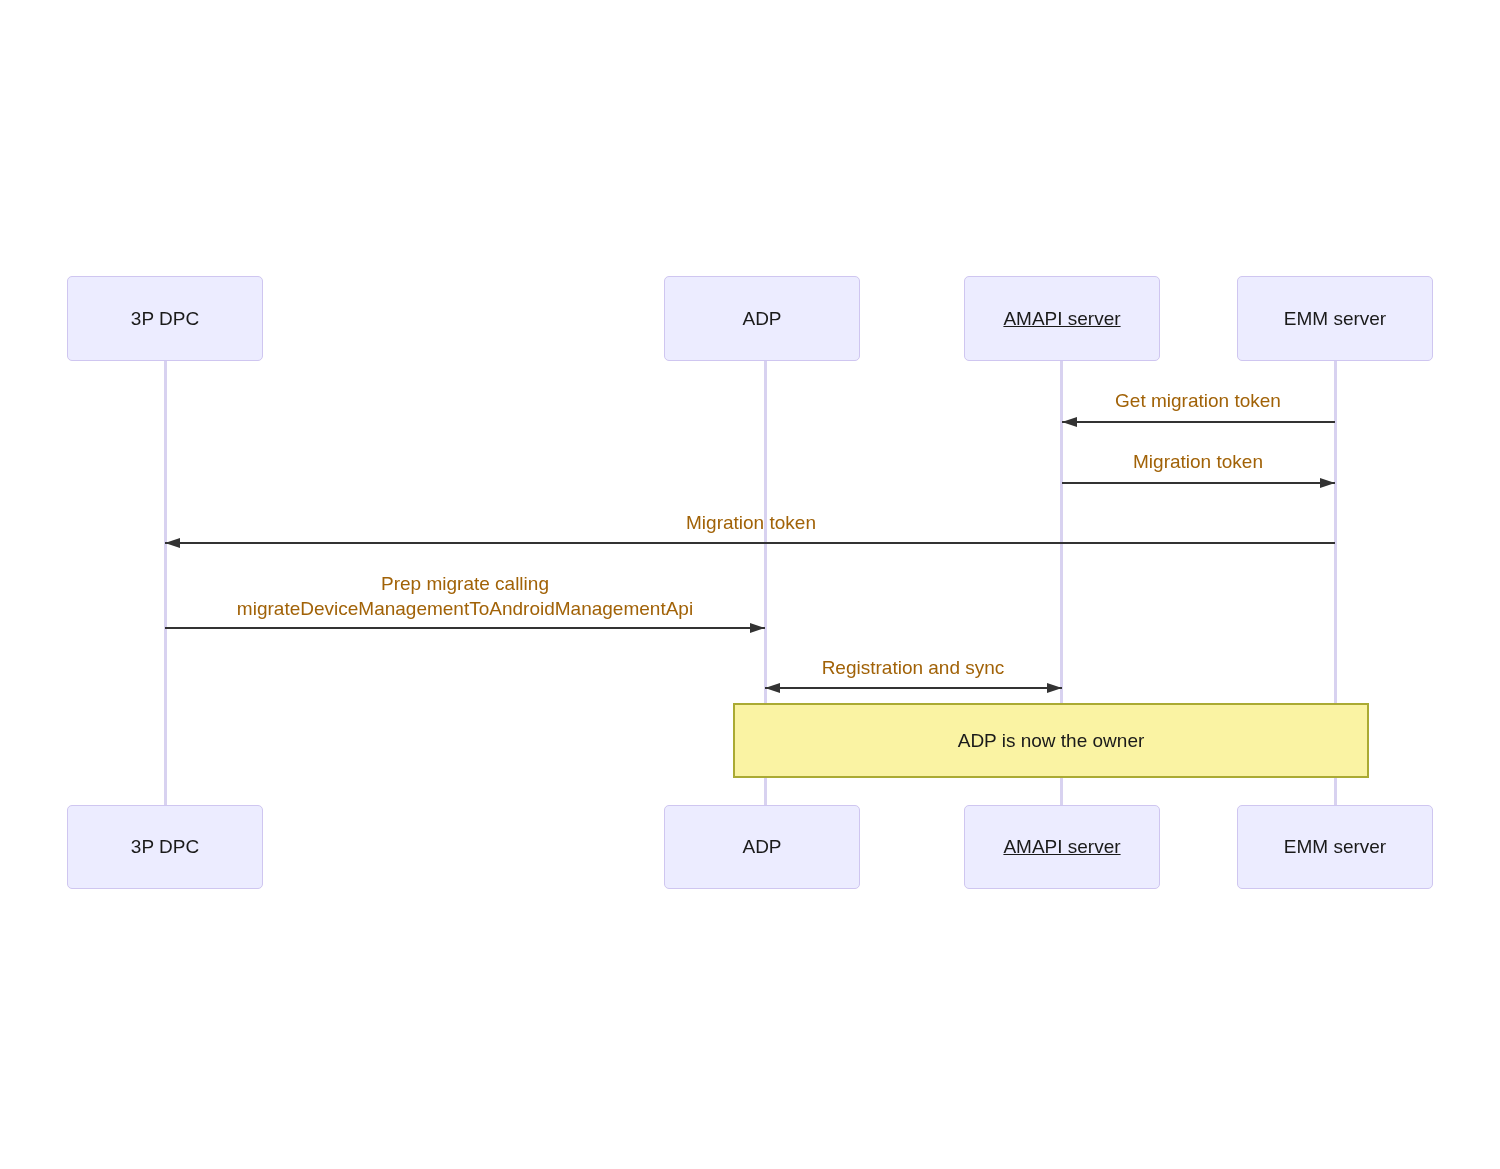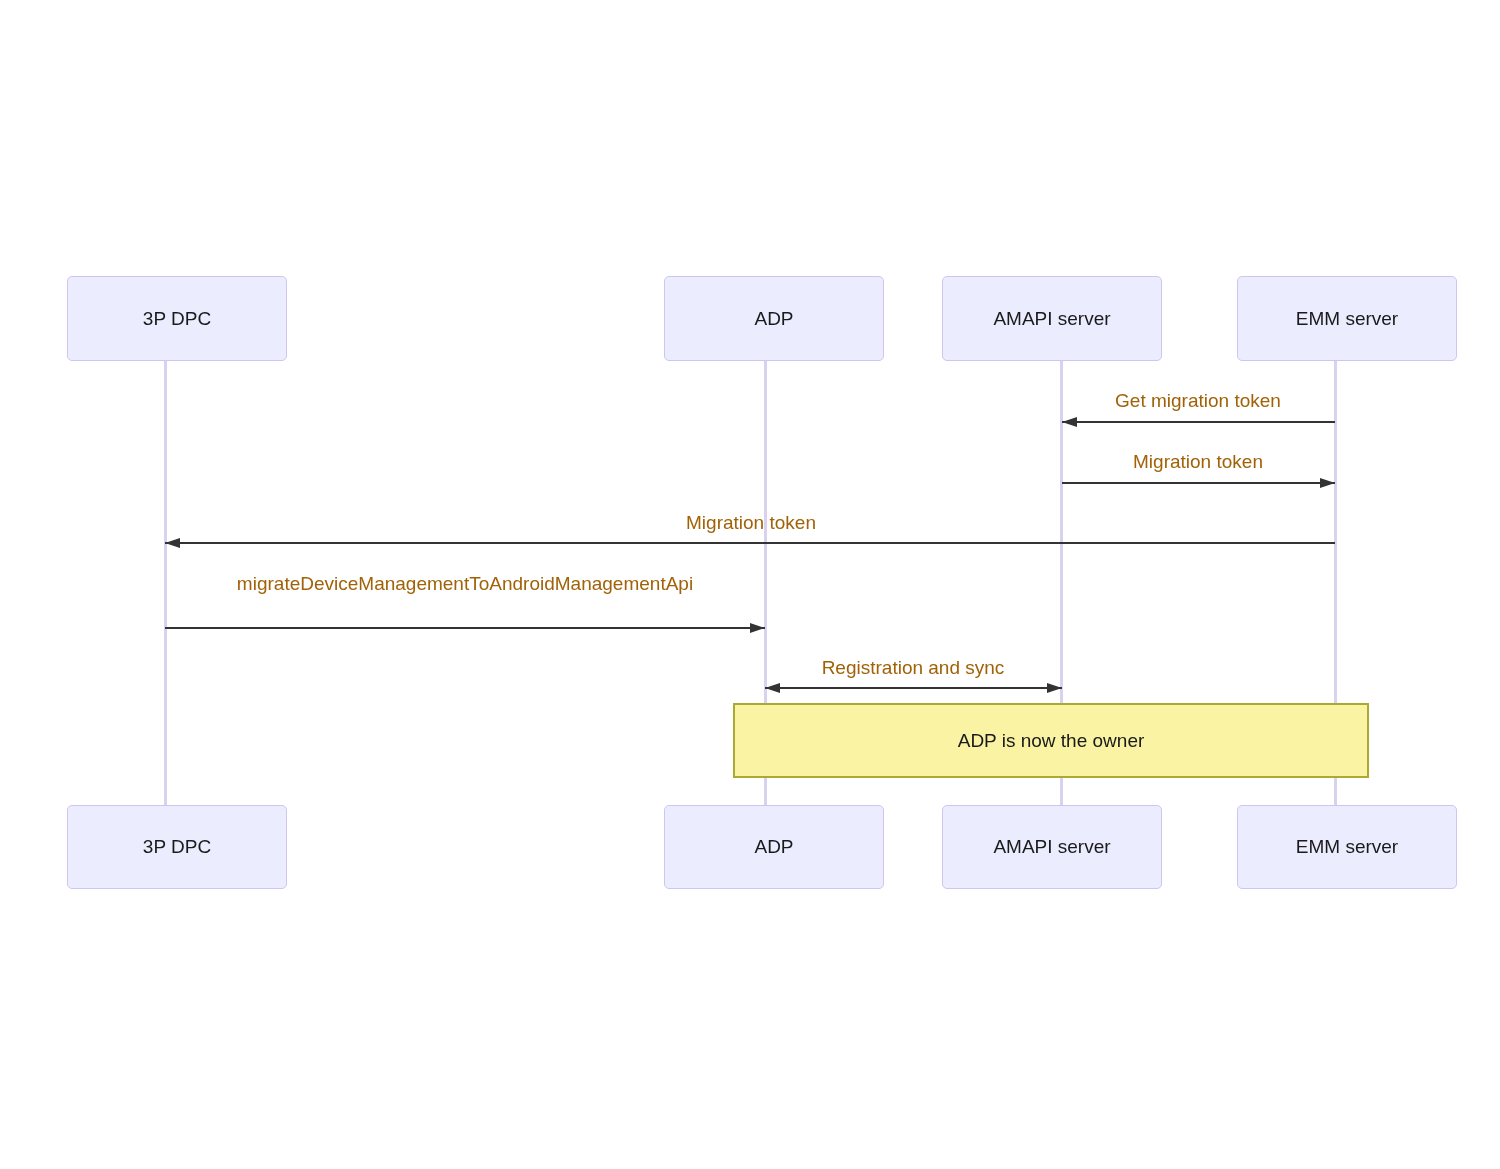--- a/index.html
+++ b/index.html
@@ -19,37 +19,37 @@
   .lifeline {
     position: absolute;
     width: 3px;
     top: 361px;
     height: 444px;
     background: #d8d2f0;
   }
   
   .actor {
     position: absolute;
-    width: 220px;
+    width: 196px;
     height: 85px;
     background: #ececff;
     border: 1.5px solid #cfc6f0;
     border-radius: 5px;
     display: flex;
     align-items: center;
     justify-content: center;
     font-size: 19px;
     color: #1a1a1a;
     box-sizing: border-box;
   }
   .actor.row-top { top: 276px; }
   .actor.row-bottom { top: 805px; height: 84px; }
   .actor.c0 { left: 67px; }
   .actor.c1 { left: 664px; }
-  .actor.c2 { left: 942px; }
+  .actor.c2 { left: 964px; text-decoration: underline; }
   .actor.c3 { left: 1237px; }
   .lifeline.c0 { left: 164px; }
   .lifeline.c1 { left: 764px; }
   .lifeline.c2 { left: 1060px; }
   .lifeline.c3 { left: 1334px; }
   
   .arrow { position: absolute; height: 12px; }
   .arrow .shaft {
     position: absolute;
     left: 0; right: 0;
@@ -130,20 +130,21 @@
     <div class="head-e"></div>
   </div>
 
   <div class="msg-label" style="left:751px; top:510px;">Migration token</div>
   <div class="arrow" style="left:165px; top:537px; width:1170px;">
     <div class="shaft"></div>
     <div class="head-w"></div>
   </div>
 
   <div class="msg-label" style="left:465px; top:571px;">
+    <span>Prep migrate calling</span>
     <span>migrateDeviceManagementToAndroidManagementApi</span>
   </div>
   <div class="arrow" style="left:165px; top:622px; width:600px;">
     <div class="shaft"></div>
     <div class="head-e"></div>
   </div>
 
   <div class="msg-label" style="left:913px; top:655px;">Registration and sync</div>
   <div class="arrow" style="left:765px; top:682px; width:297px;">
     <div class="shaft"></div>

